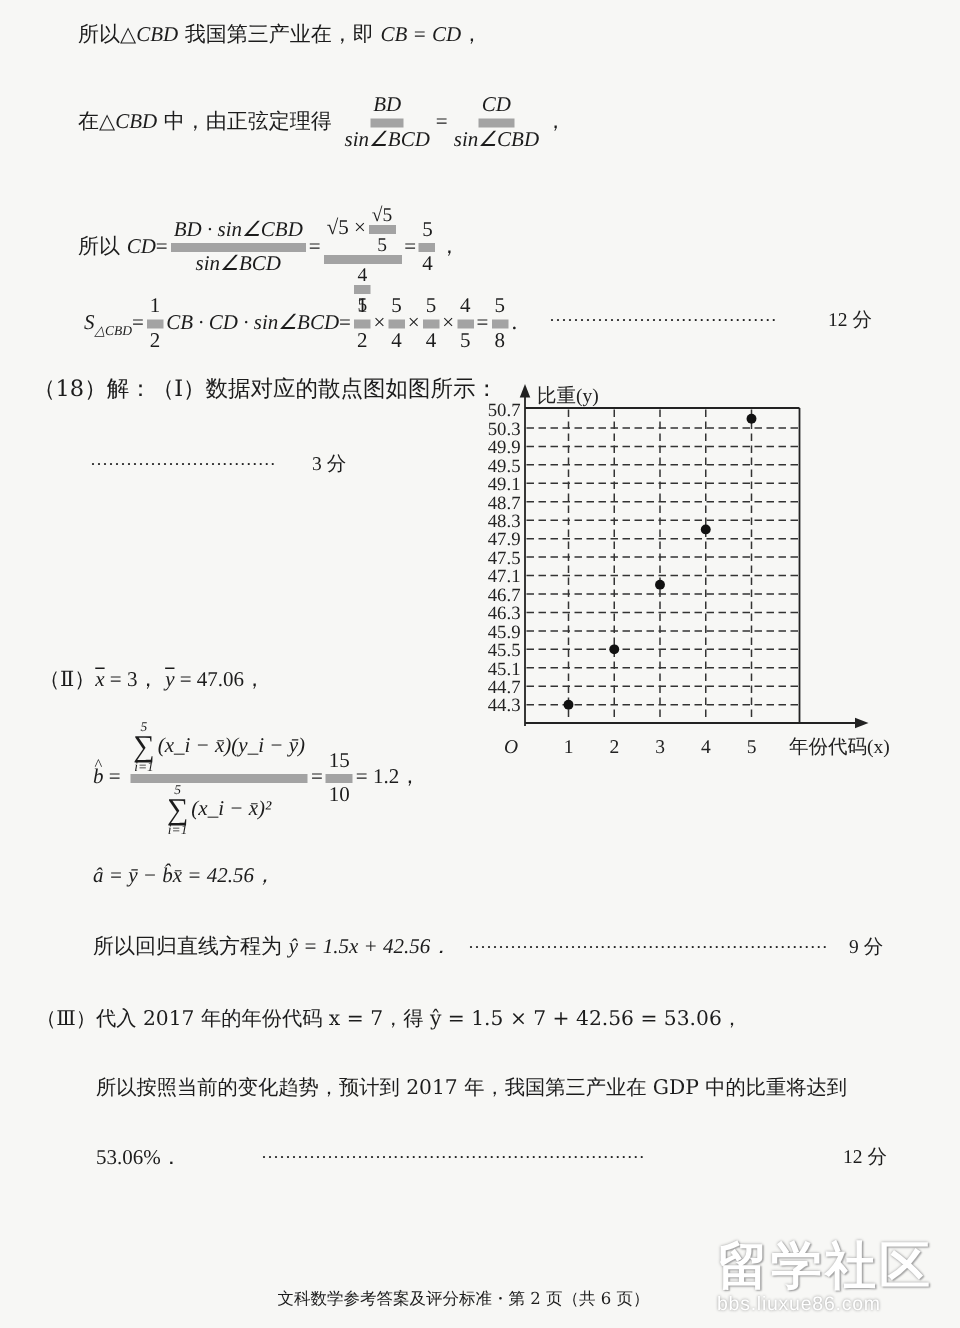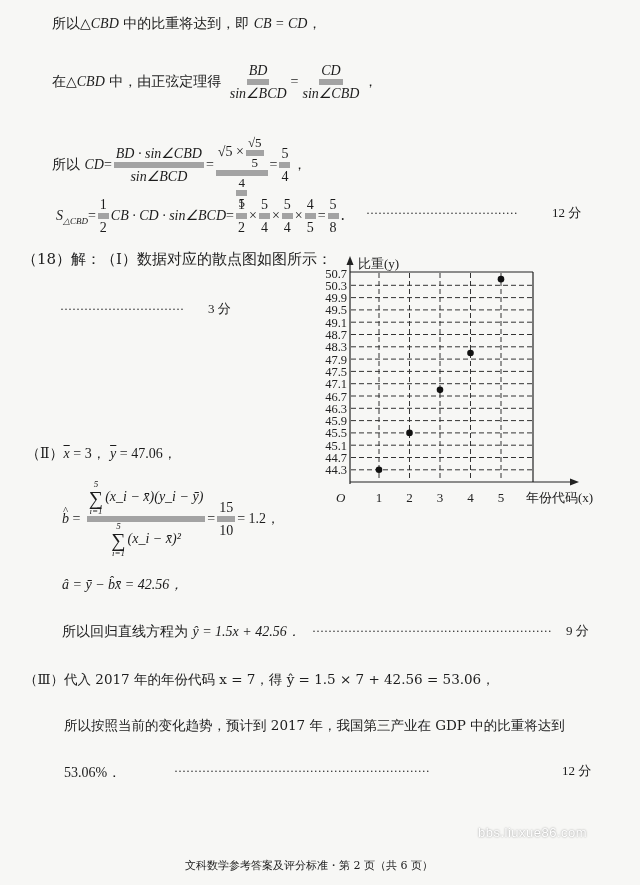--- a/index.html
+++ b/index.html
@@ -29,21 +29,21 @@
   .watermark { position:absolute; left:478px; top:826px; width:160px; height:56px; }
   .wm-big { font-family:"DejaVu Sans","Liberation Sans",sans-serif; font-size:34px; font-weight:bold; color:#fff; letter-spacing:2px; line-height:36px;
             text-shadow:0 0 2px #999, 1px 1px 1px #aaa; }
   .wm-small { font-family:"Liberation Sans",sans-serif; font-size:13px; color:#fff; text-shadow:0 0 2px #888; line-height:14px; letter-spacing:0.5px; }
   .footer { position:absolute; left:154px; top:858px; font-size:11px;margin-left:31px; }
 </style>
 </head>
 <body>
 
 <div class="ln" style="left:52px; top:14px;">
-  <span>所以△</span><span class="it">CBD</span><span> 中的比重将达到，即 </span><span class="it">CB = CD</span><span>，</span>
+  <span>所以△</span><span class="it">CBD</span><span> 我国第三产业在，即 </span><span class="it">CB = CD</span><span>，</span>
 </div>
 
 <div class="ln" style="left:52px; top:62px;">
   <span>在△</span><span class="it">CBD</span><span> 中，由正弦定理得</span>
   <span class="frac">
       <span class="num it">BD</span>
       <span class="den it">sin∠BCD</span>
     </span><span class="rm">=</span><span class="frac">
       <span class="num it">CD</span>
       <span class="den it">sin∠CBD</span>
@@ -200,14 +200,15 @@
 
 <div class="ln" style="left:24px; top:670px; font-size:13.5px;">（Ⅲ）代入 2017 年的年份代码 x = 7，得 ŷ = 1.5 × 7 + 42.56 = 53.06，</div>
 <div class="ln" style="left:64px; top:716px; font-size:13.5px;">所以按照当前的变化趋势，预计到 2017 年，我国第三产业在 GDP 中的比重将达到</div>
 <div class="ln rm" style="left:64px; top:764px;">53.06%．</div>
 <div class="ln dots" style="left:174px; top:762px; font-size:12px;">································································</div>
 <div class="ln score" style="left:562px; top:762px; font-size:13px;">12 分</div>
 
 <div class="footer">文科数学参考答案及评分标准・第 2 页（共 6 页）</div>
 
 <div class="watermark">
+  <div class="wm-big">留学社区</div>
   <div class="wm-small">bbs.liuxue86.com</div>
 </div>
 
 </body></html>

